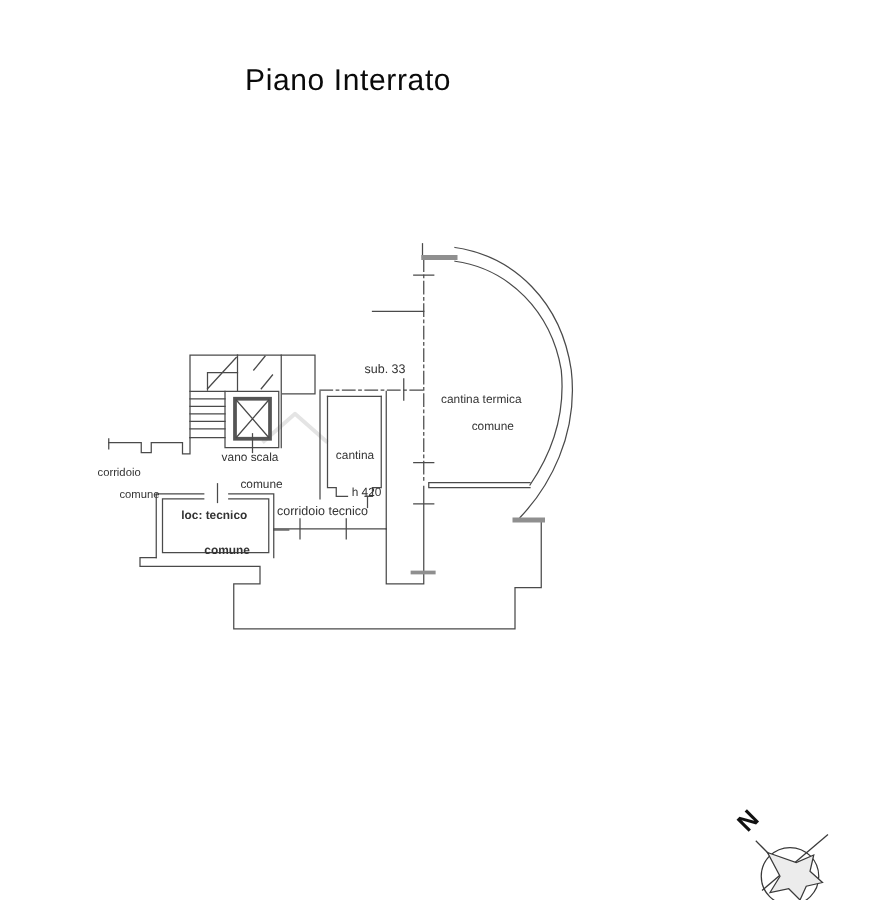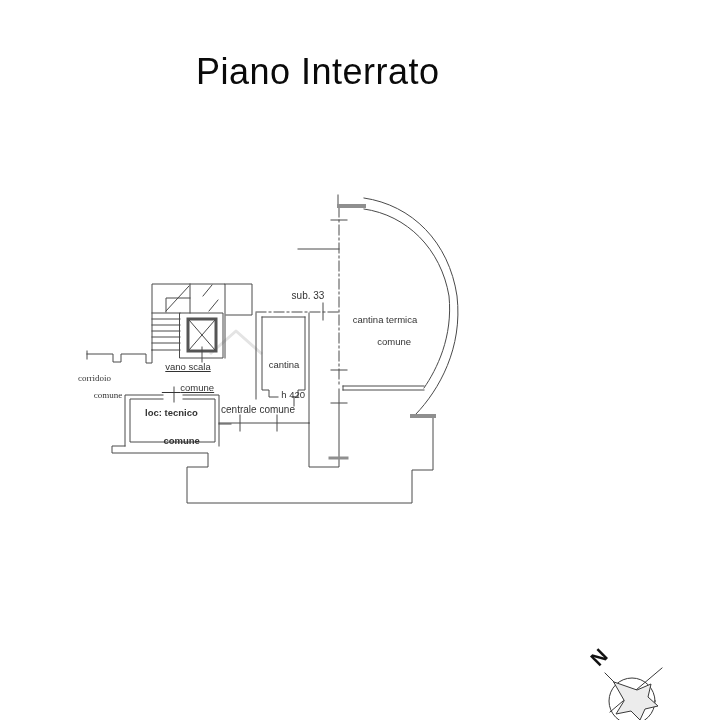--- a/index.html
+++ b/index.html
@@ -5,21 +5,21 @@
   html,body{margin:0;padding:0;background:#ffffff;}
   #canvas{
     position:relative;
     width:710px;height:720px;
     background:#ffffff;
     overflow:hidden;
     font-family:"Liberation Sans", sans-serif;
   }
   .title{
     position:absolute;left:196px;top:51px;
-    font-size:36px;color:#0a0a0a;letter-spacing:0.5px;
+    font-size:24px;color:#0a0a0a;letter-spacing:0.5px;
     white-space:nowrap;
     text-align:center;
   }
   .watermark{
     position:absolute;left:150px;top:320px;
     font-size:80px;font-weight:bold;letter-spacing:2px;line-height:1;
     color:transparent;
     -webkit-text-stroke:2px #e4e4e4;
     white-space:nowrap;
     z-index:1;
@@ -131,30 +131,30 @@
 
       <g stroke="#3a3a3a">
         <circle cx="632" cy="701" r="23"></circle>
         <path d="M610,712 L662,668"></path>
         <path d="M605,673 L616,684"></path>
         <path d="M614,682 L637,690 L651,684 L648,697 L658,706 L645,709 L640,720 L631,711 L616,714 L624,701 Z" fill="#ececec"></path>
       </g>
     </g>
   </svg>
 
-  <div class="lbl lbl-small" style="left:78px;top:374px;font-family:Liberation Serif, serif;"><span>corridoio</span><br>
+  <div class="lbl lbl-small" style="left:78px;top:374px;"><span>corridoio</span><br>
        <span>comune</span></div>
 
-  <div class="lbl lbl-vano center" style="left:188px;top:362px;text-decoration:underline;"><span>vano scala</span><br>
+  <div class="lbl lbl-vano center" style="left:200px;top:362px;"><span>vano scala</span><br>
        <span>comune</span></div>
 
   <div class="lbl lbl-loc" style="left:145px;top:406px;"><span>loc: tecnico</span><br>
        <span>comune</span></div>
 
-  <div class="lbl lbl-corr center" style="left:258px;top:405px;">centrale comune</div>
+  <div class="lbl lbl-corr center" style="left:258px;top:405px;">corridoio tecnico</div>
 
   <div class="lbl lbl-cant center" style="left:284px;top:357px;"><span>cantina</span><br>
        <span>h 420</span></div>
 
   <div class="lbl lbl-sub center" style="left:293px;top:291px;">sub. 33</div>
 
   <div class="lbl lbl-ct center" style="left:385px;top:314px;"><span>cantina termica</span><br>
        <span>comune</span></div>
 
   <div class="north">N</div>

